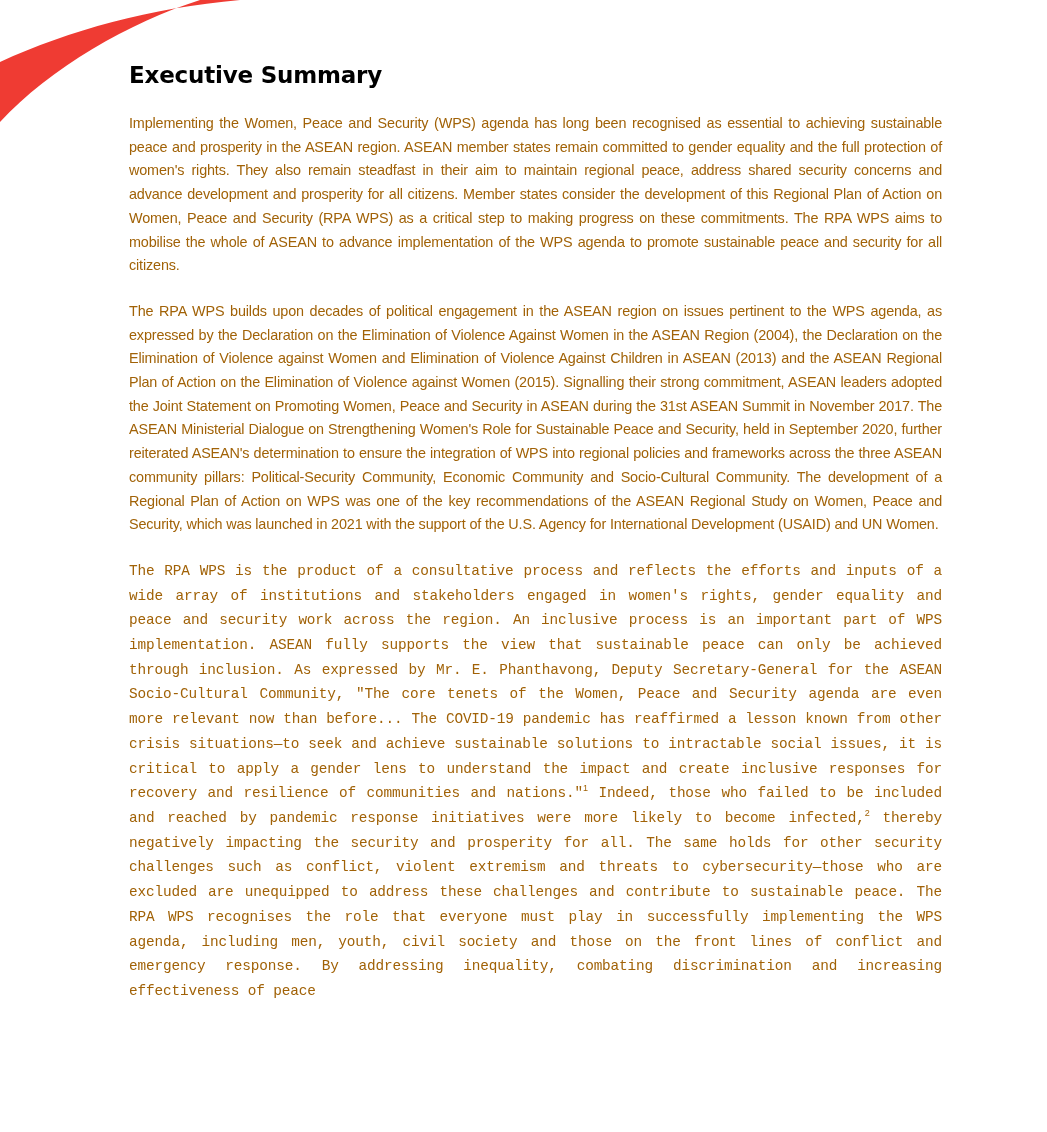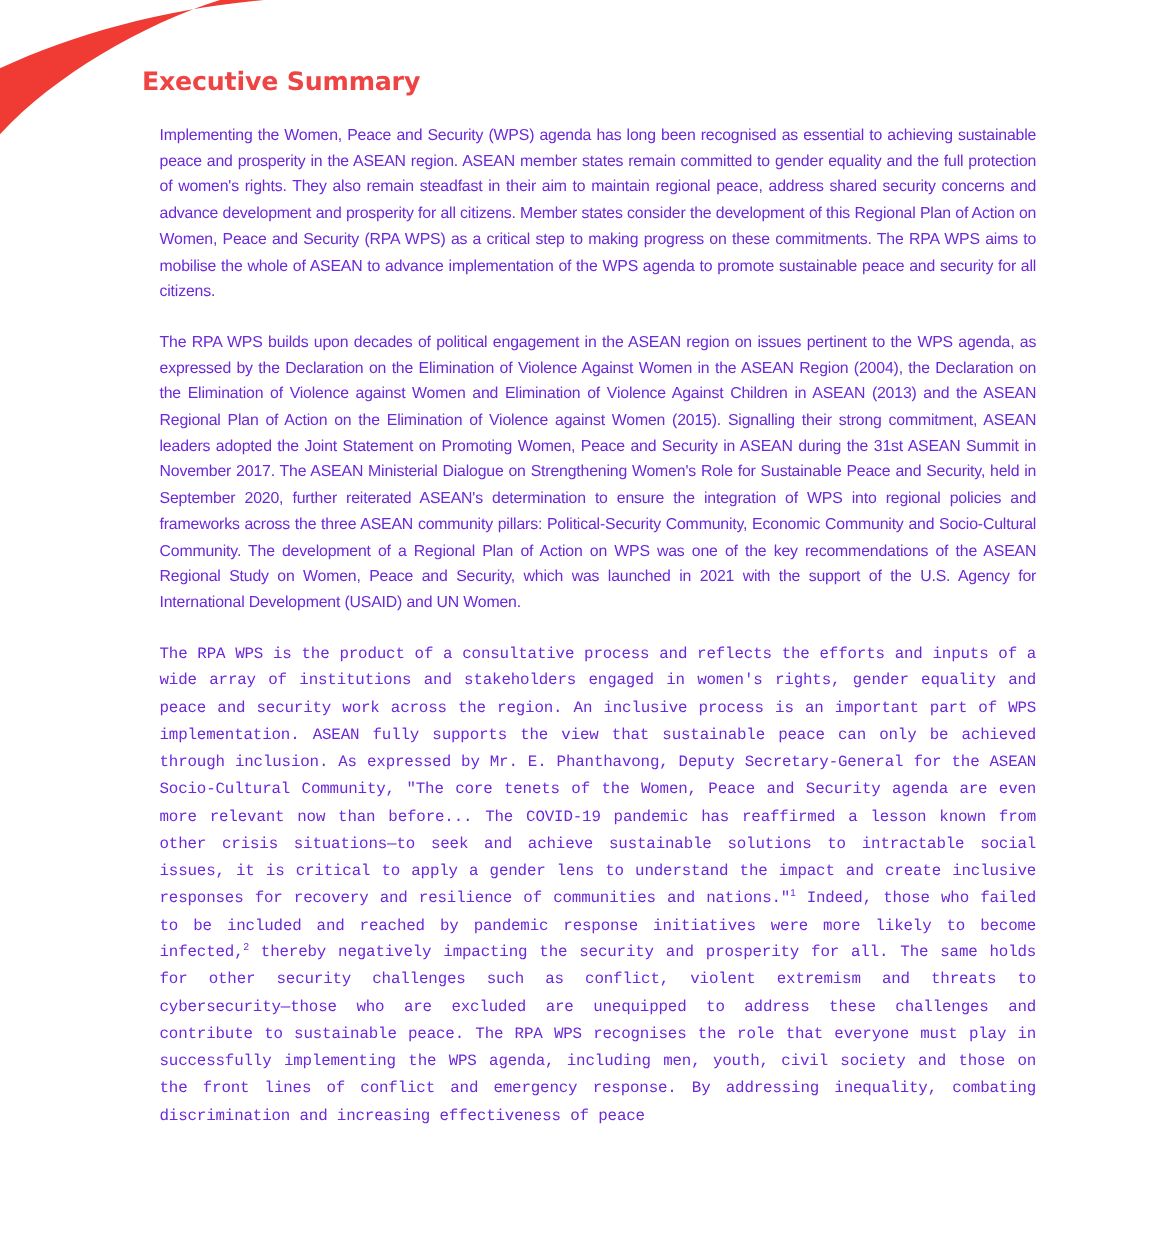--- a/index.html
+++ b/index.html
@@ -23,32 +23,32 @@
     .page {
       position: absolute;
       left: 129px;
       top: 58px;
       width: 813px;
     }
     .title {
       font-family: "DejaVu Sans", sans-serif;
       font-weight: bold;
       font-size: 23px;
-      color: #ef4444;
+      color: #000000;
       margin: 0 0 20px 0;
       letter-spacing: -0.2px;
       line-height: 34px;
     }
     .para {
       font-family: "Liberation Sans", sans-serif;
       font-size: 14.4px;
       line-height: 23.7px;
-      color: #6d28d9;
+      color: #a16207;
       text-align: justify;
-      margin: 0 0 22px 16px;
+      margin: 0 0 22px 0;
       letter-spacing: -0.15px;
     }
     .para span { display: inline; font-family: Liberation Mono, monospace; }
     sup {
       font-size: 9px;
       line-height: 0;
       vertical-align: super;
     }
   </style>
 </head>

